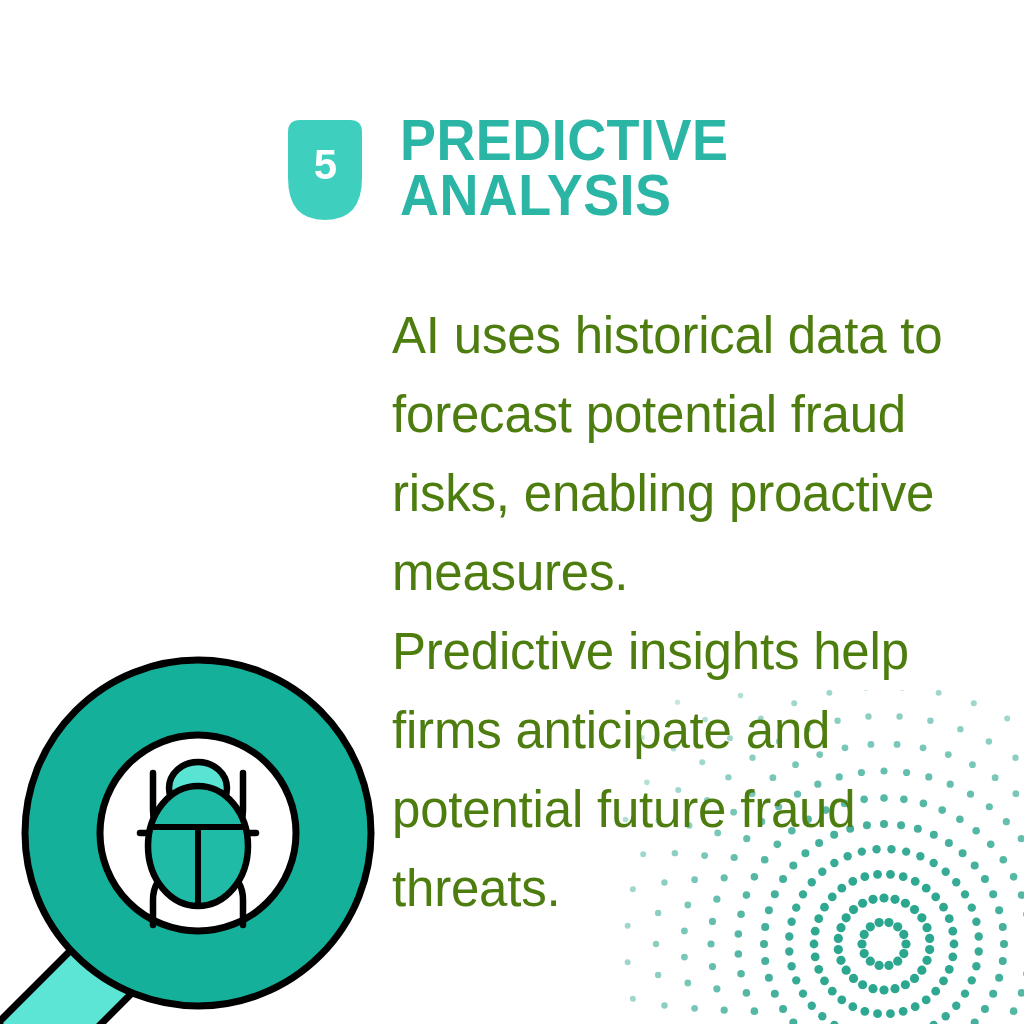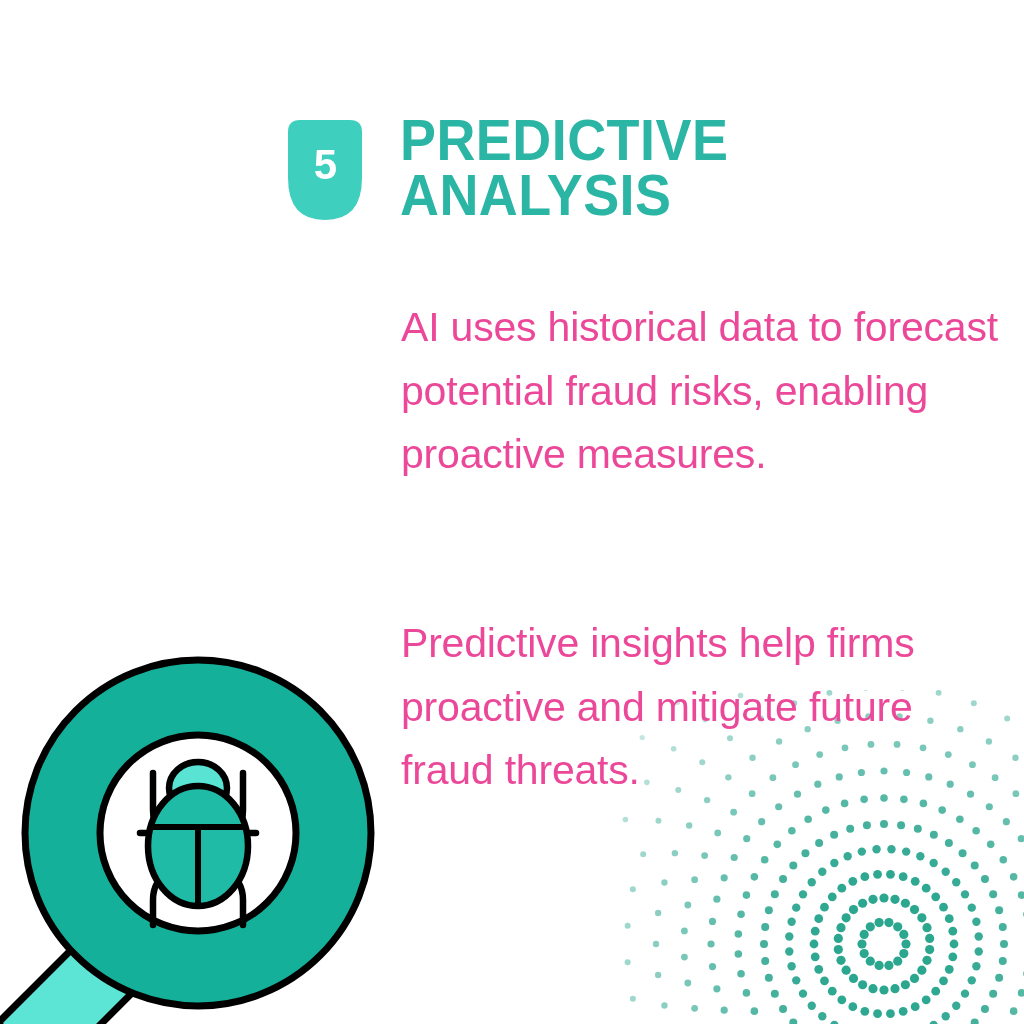--- a/index.html
+++ b/index.html
@@ -64,26 +64,26 @@
     letter-spacing: 0.5px;
     text-transform: uppercase;
     transform: scaleX(0.93);
     transform-origin: left top;
     white-space: pre-line;
   }
 
   
   .para {
     position: absolute;
-    left: 401px;
+    left: 392px;
     width: 608px;
-    color: #ec4899;
+    color: #4d7c0f;
     font-family: "Liberation Sans", sans-serif;
     font-weight: 300;
-    font-size: 41px;
+    font-size: 51px;
     line-height: 1.55;
     letter-spacing: -0.2px;
   }
   #para-1 { top: 296px; }
   #para-2 { top: 612px; }
 
   
   #halftone {
     position: absolute;
     left: 620px;
@@ -433,15 +433,15 @@
       <svg width="74" height="100" viewBox="0 0 74 100" xmlns="http://www.w3.org/2000/svg">
         <path d="M 0 12 Q 0 0 12 0 L 62 0 Q 74 0 74 12 L 74 58 Q 74 100 37 100 Q 0 100 0 58 Z" fill="#3FCFBE"></path>
       </svg>
       <div id="badge-number">5</div>
     </div>
     <div id="title">PREDICTIVE
 ANALYSIS</div>
   </div>
 
   <div class="para" id="para-1">AI uses historical data to forecast potential fraud risks, enabling proactive measures.</div>
-  <div class="para" id="para-2">Predictive insights help firms proactive and mitigate future fraud threats.</div>
+  <div class="para" id="para-2">Predictive insights help firms anticipate and potential future fraud threats.</div>
 
 </div>
 
 </body></html>

